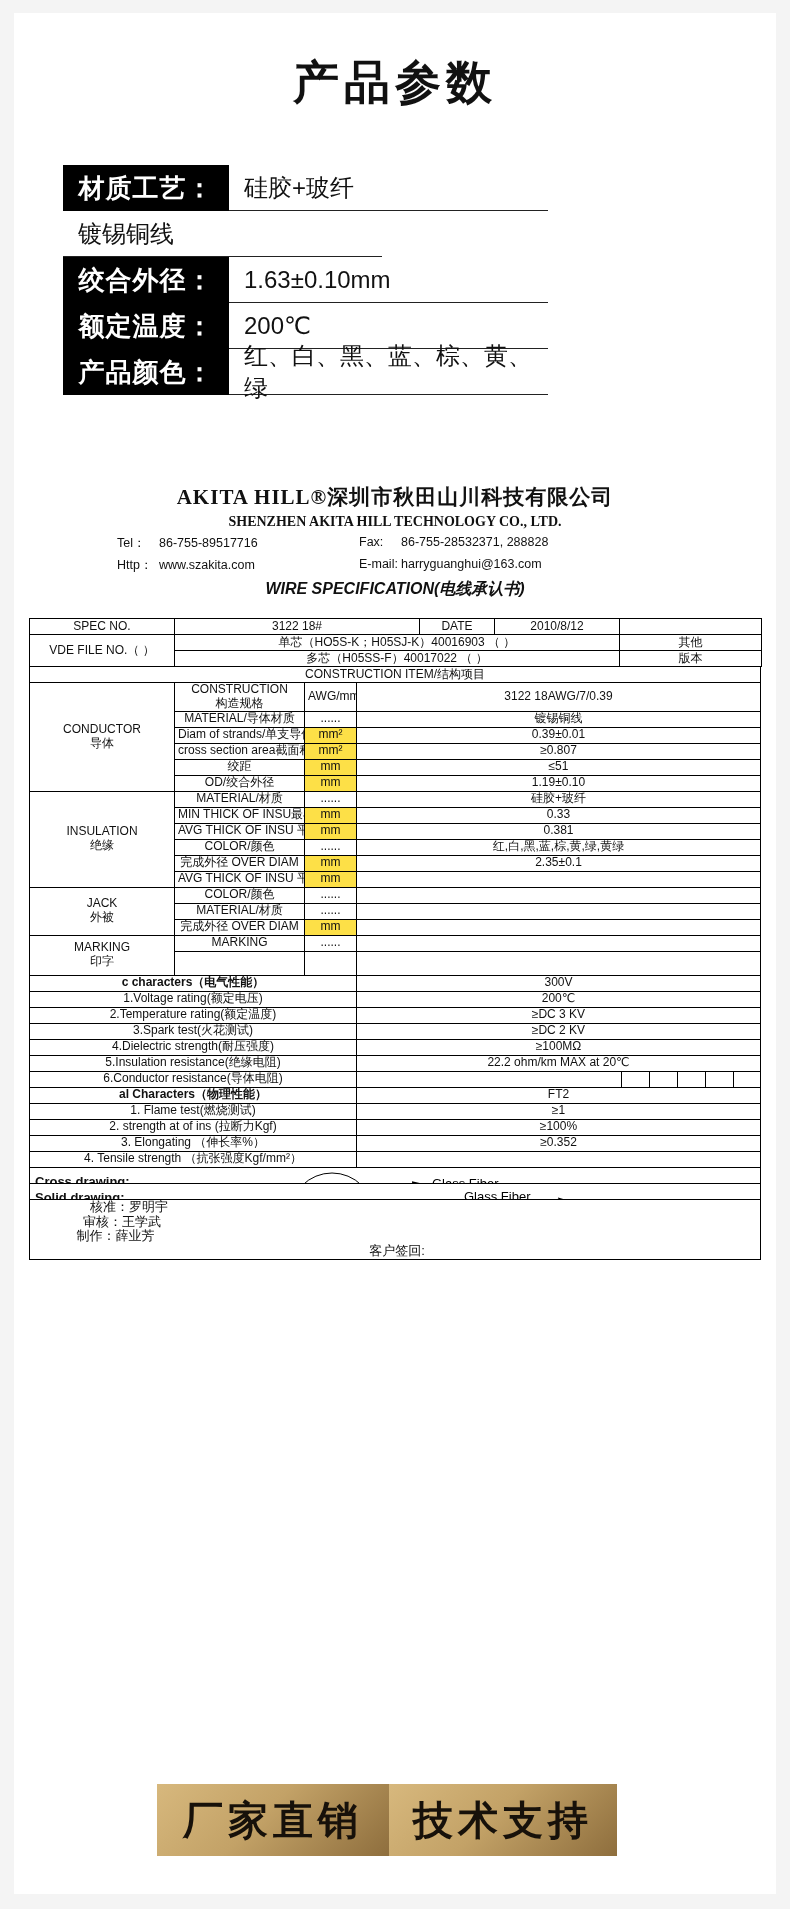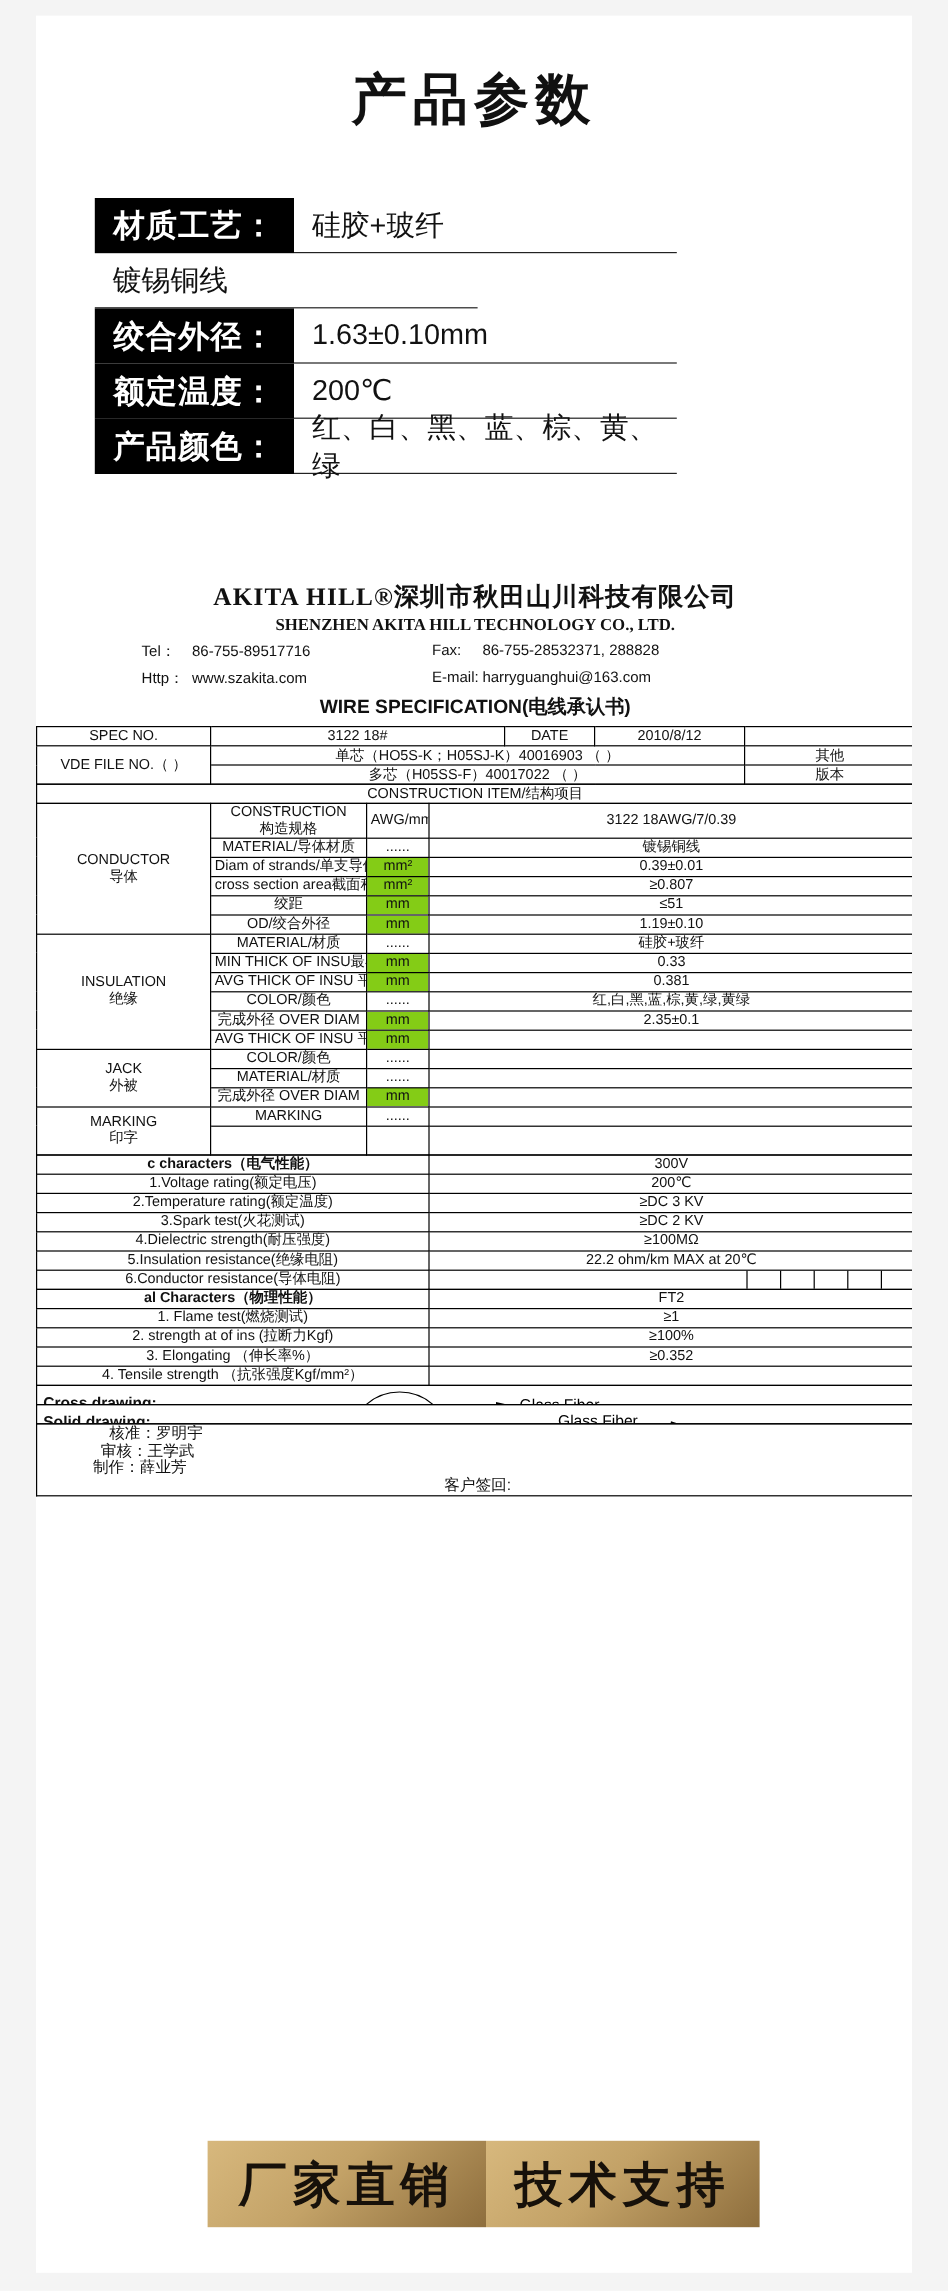--- a/index.html
+++ b/index.html
@@ -1,50 +1,50 @@
 <!DOCTYPE html>
 <html><head>
 <meta charset="utf-8">
 <style>
   * { margin:0; padding:0; box-sizing:border-box; }
   html,body { background:#f4f4f4; }
   body { width:790px; font-family:"Liberation Sans","DejaVu Sans",sans-serif; color:#111; }
-  .page { width:790px; padding:13px 30px; }
+  .page { width:790px; padding:13px 14px; }
   .card { background:#fff; height:1881px; position:relative; overflow:hidden; }
 
   
   .title { margin-top:41px; text-align:center; font-size:46px; font-weight:800; letter-spacing:5px; line-height:56px; }
   .params { margin-top:55px; margin-left:49px; }
   .param-row { display:flex; align-items:stretch; height:46px; }
   .param-label { width:166px; background:#000; color:#fff; font-size:26px; font-weight:700;
                  display:flex; align-items:center; justify-content:center; letter-spacing:1px; }
   .param-value { width:319px; display:flex; align-items:center; padding-left:15px; font-size:24px;
                  border-bottom:1px solid #222; }
 
   
   .doc { width:732px; margin:88px auto 0; }
   .company-cn { text-align:center; font-family:"Liberation Serif","DejaVu Serif",serif; font-weight:700;
                 font-size:21px; letter-spacing:1px; }
   .company-en { text-align:center; font-family:"Liberation Serif","DejaVu Serif",serif; font-weight:700;
                 font-size:14px; margin-top:3px; }
   .contact-row { display:flex; font-size:12.5px; margin-top:5px; }
   .c1 { width:330px; padding-left:88px; }
   .c-l { display:inline-block; min-width:42px; }
-  .spec-title { text-align:center; font-weight:700; font-size:16px; margin:5px 0 5px; }
+  .spec-title { text-align:center; font-weight:700; font-size:16px; margin:5px 0 18px;font-style:italic; }
 
   .tbl { border-collapse:collapse; table-layout:fixed; width:732px; }
   .tbl + .tbl { margin-top:-1px; }
   .tbl td { border:1px solid #000; font-size:12px; line-height:1.15; height:16px; padding:0 3px;
             text-align:center; vertical-align:middle; overflow:hidden; white-space:nowrap; }
   .w145{width:145px} .w130{width:130px} .w52{width:52px}
   .w245{width:245px} .w75{width:75px} .w125{width:125px} .w142{width:142px} .w327{width:327px}
   .lft { text-align:left; padding-left:6px; }
   .cat { font-size:13px; white-space:normal; }
   .item { font-size:11px; }
-  .shade { background:#84cc16; }
+  .shade { background:#fde047; }
   .b { font-weight:700; }
   .rh26 td { height:26px; }
   .rh24 td { height:24px; }
   .relcell { position:relative; }
   .boxes { position:absolute; top:-1px; right:-1px; bottom:-1px; display:flex; }
   .boxes span { width:28px; border-left:1px solid #000; height:100%; }
 
   .draw-cell { position:relative; height:92px; padding:0; }
   .draw-label { position:absolute; left:5px; top:4px; text-align:left; font-size:13px; z-index:2; line-height:1.5; }
   .draw-svg { position:absolute; left:0; top:0; width:732px; height:92px; }

